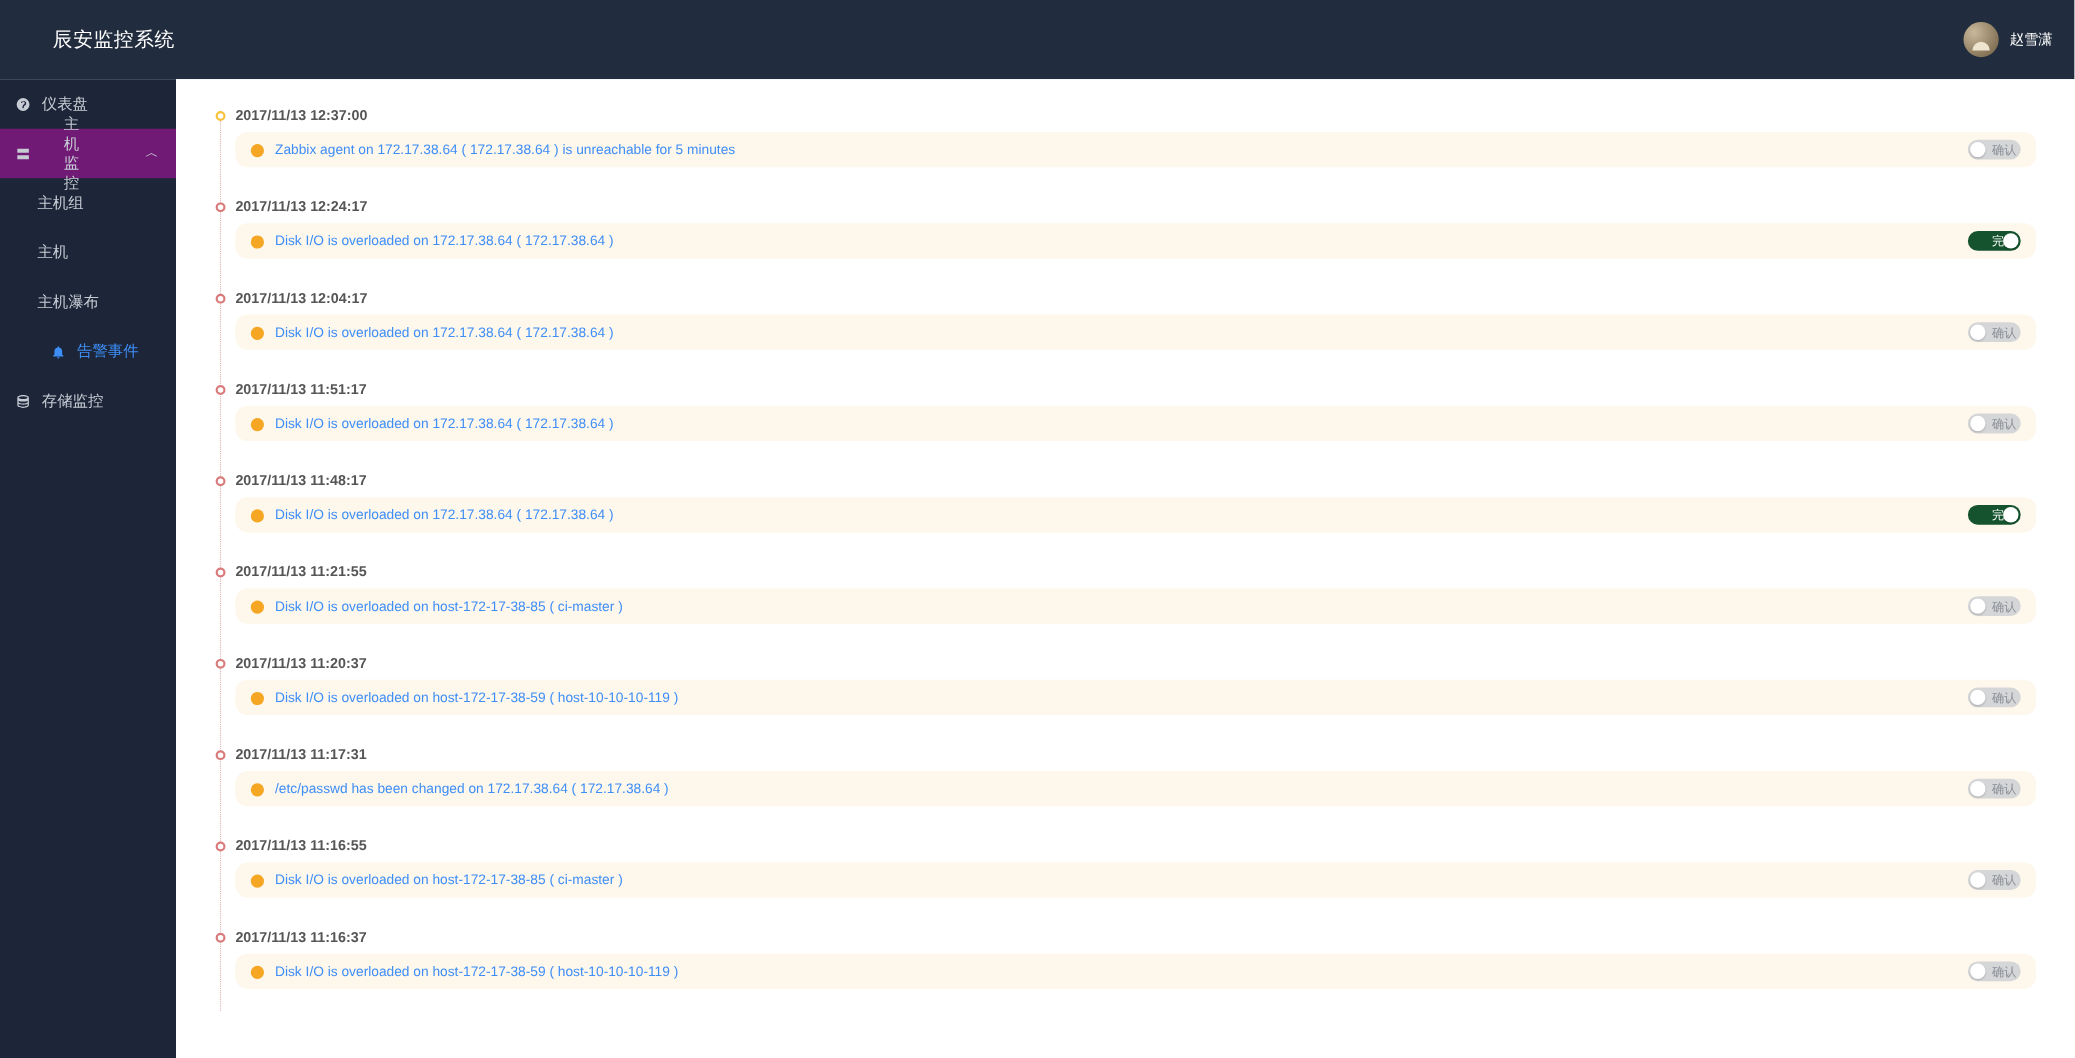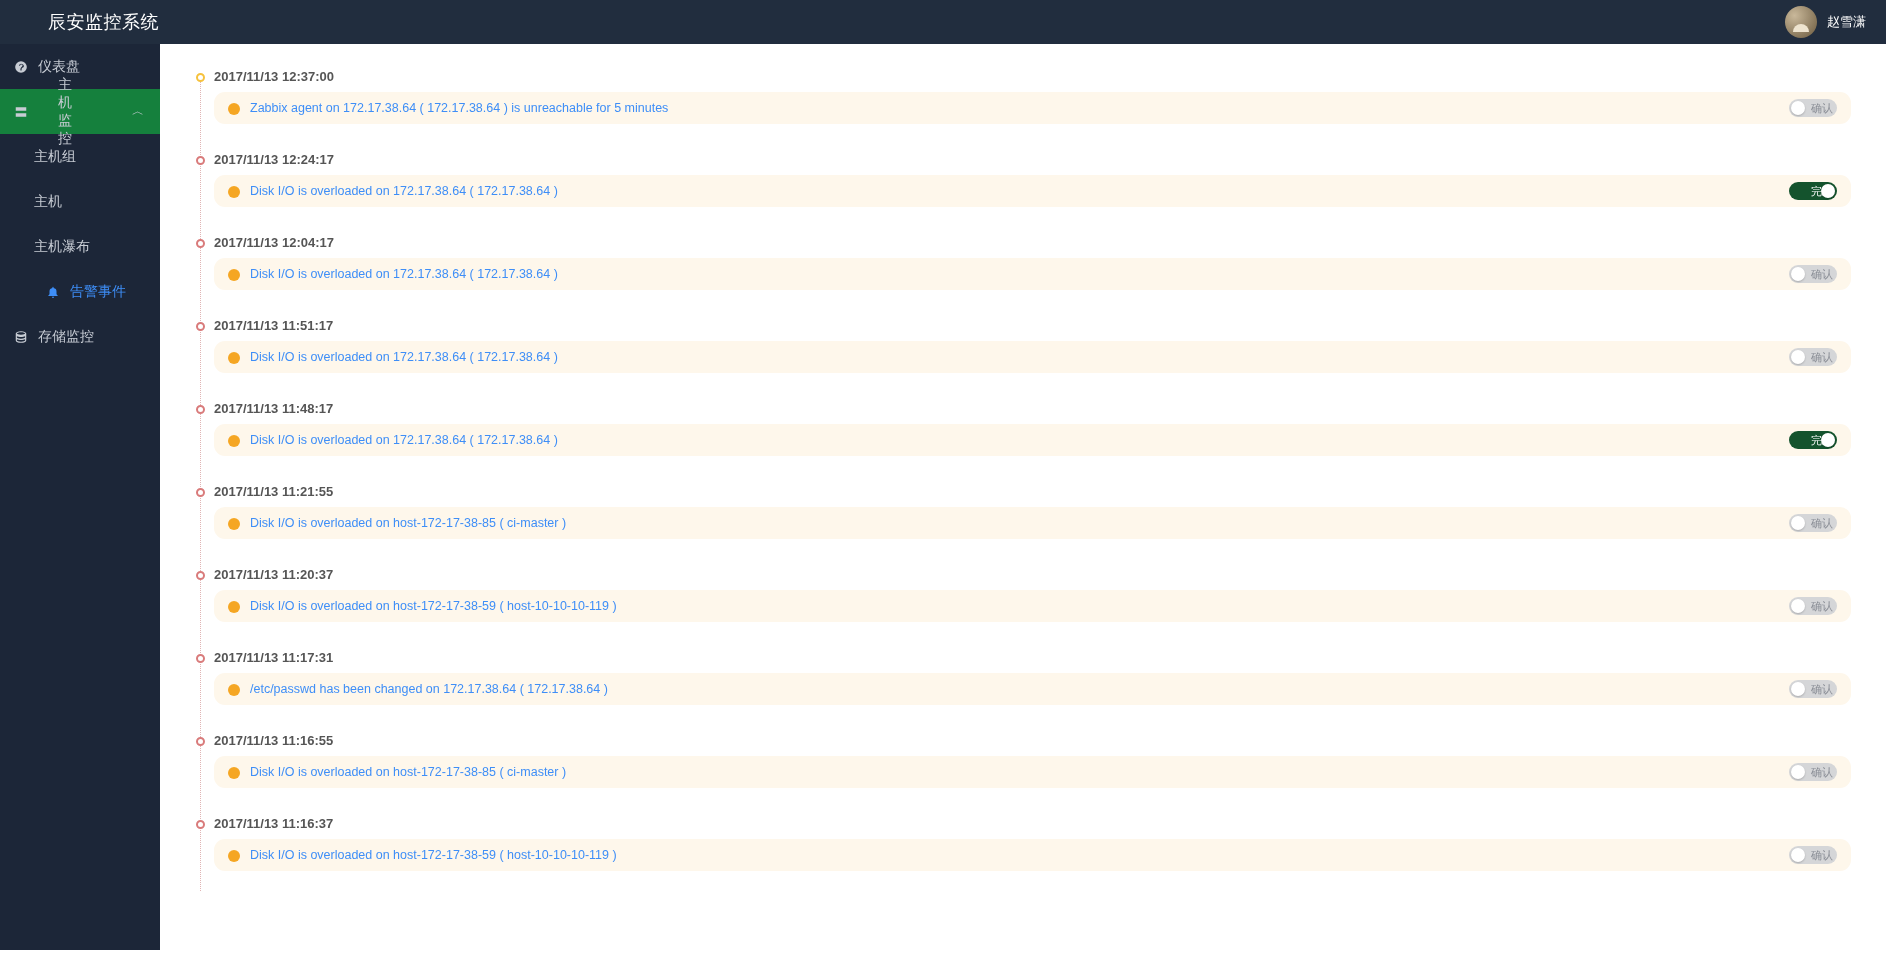--- a/index.html
+++ b/index.html
@@ -6,21 +6,21 @@
   body {
     font-family: -apple-system, BlinkMacSystemFont, "Segoe UI", "PingFang SC", "Microsoft YaHei", sans-serif;
     background: #ffffff;
     font-size: 13px;
     color: #555;
     width: 1886px;
     height: 962px;
     overflow: hidden;
   }
   .header {
-    height: 44px;
+    height: 72px;
     background: #212d3e;
     display: flex;
     align-items: center;
     justify-content: space-between;
     padding: 0 20px 0 48px;
     color: #ffffff;
     text-align: center;
   }
   .logo {
     font-size: 18px;
@@ -65,21 +65,21 @@
     height: 45px;
     display: flex;
     align-items: center;
     padding-left: 14px;
     padding-right: 16px;
     cursor: pointer;
     gap: 10px;
   }
   .side-item.sub { padding-left: 34px; }
   .side-item.active { color: #3e8ef7; margin-left: 32px; }
-  .side-item.group-open { background: #15803d; gap: 30px; }
+  .side-item.group-open { background: #701a75; gap: 30px; }
   .side-icon { width: 14px; display:inline-flex; justify-content:center; }
   .spacer { flex: 1; }
   .chev { font-size: 12px; }
 
   .main {
     flex: 1;
     background: #ffffff;
     overflow-y: auto;
     padding: 25px 35px 20px 30px;
   }

